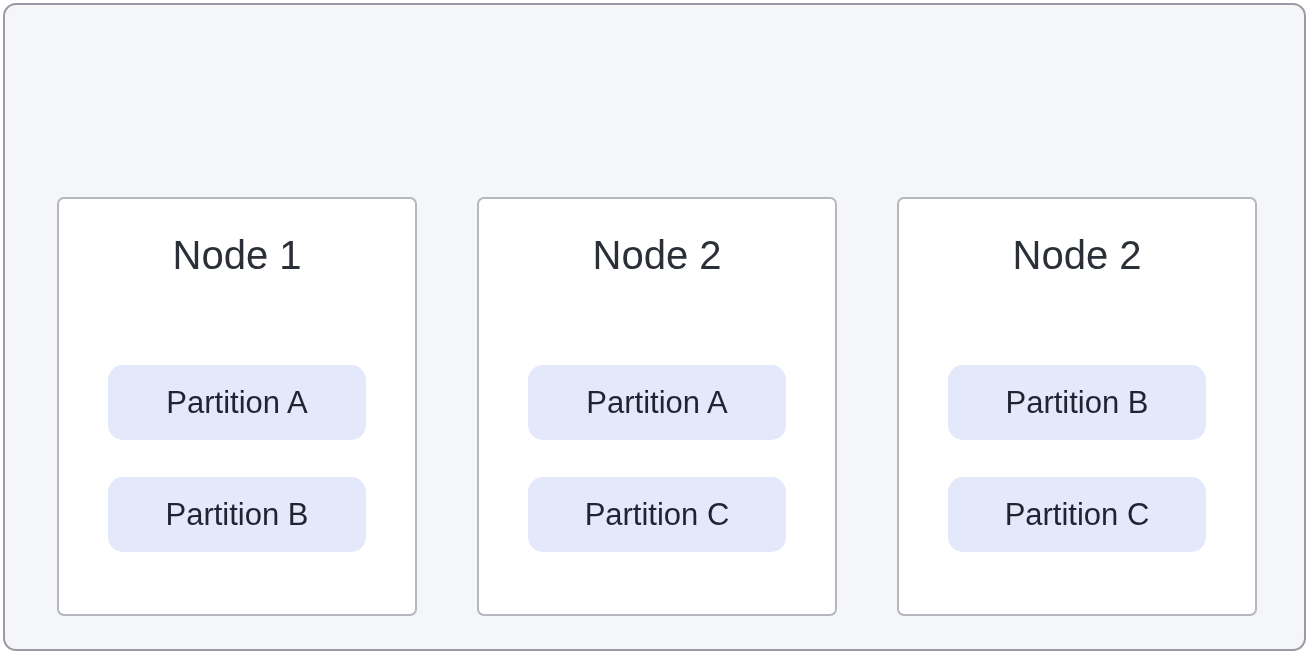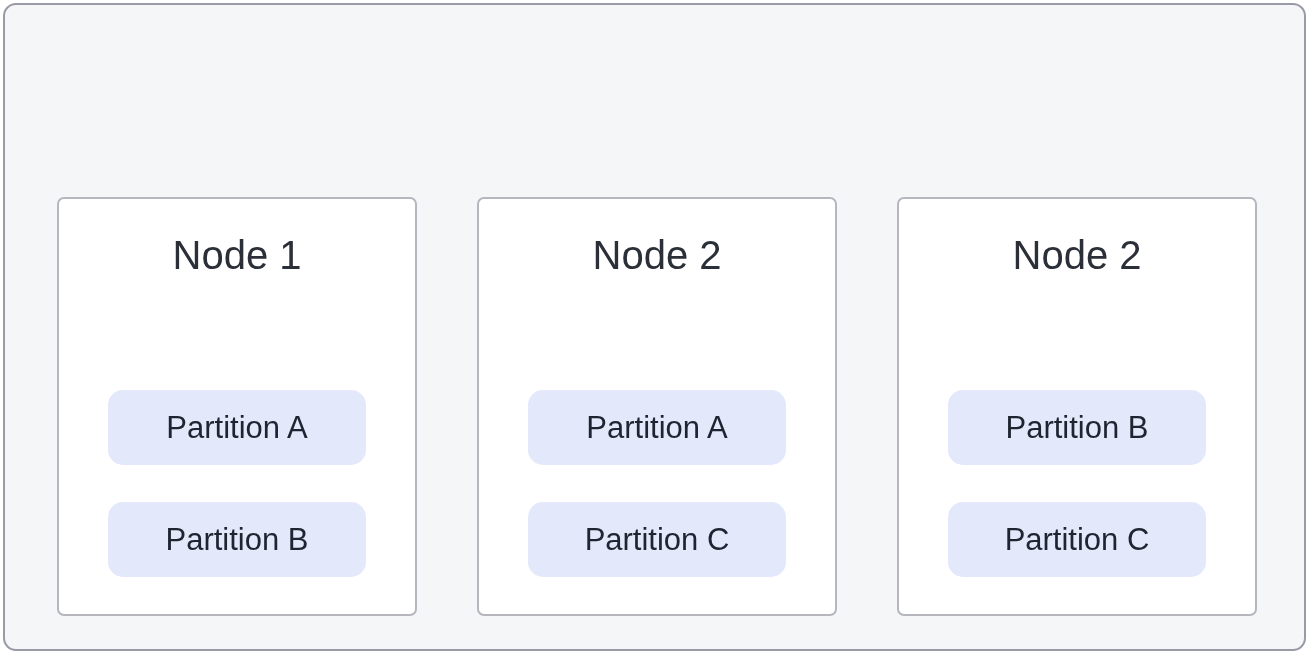--- a/index.html
+++ b/index.html
@@ -74,21 +74,20 @@
   }
 
   .partition-list {
     position: absolute;
     left: 49px;
     top: 166px;
     width: 258px;
     display: flex;
     flex-direction: column;
     gap: 37px;
-    margin-top: 25px;
   }
 
   .partition-pill {
     box-sizing: border-box;
     width: 258px;
     height: 75px;
     background: #e3e8fb;
     border-radius: 15px;
     display: flex;
     align-items: center;

